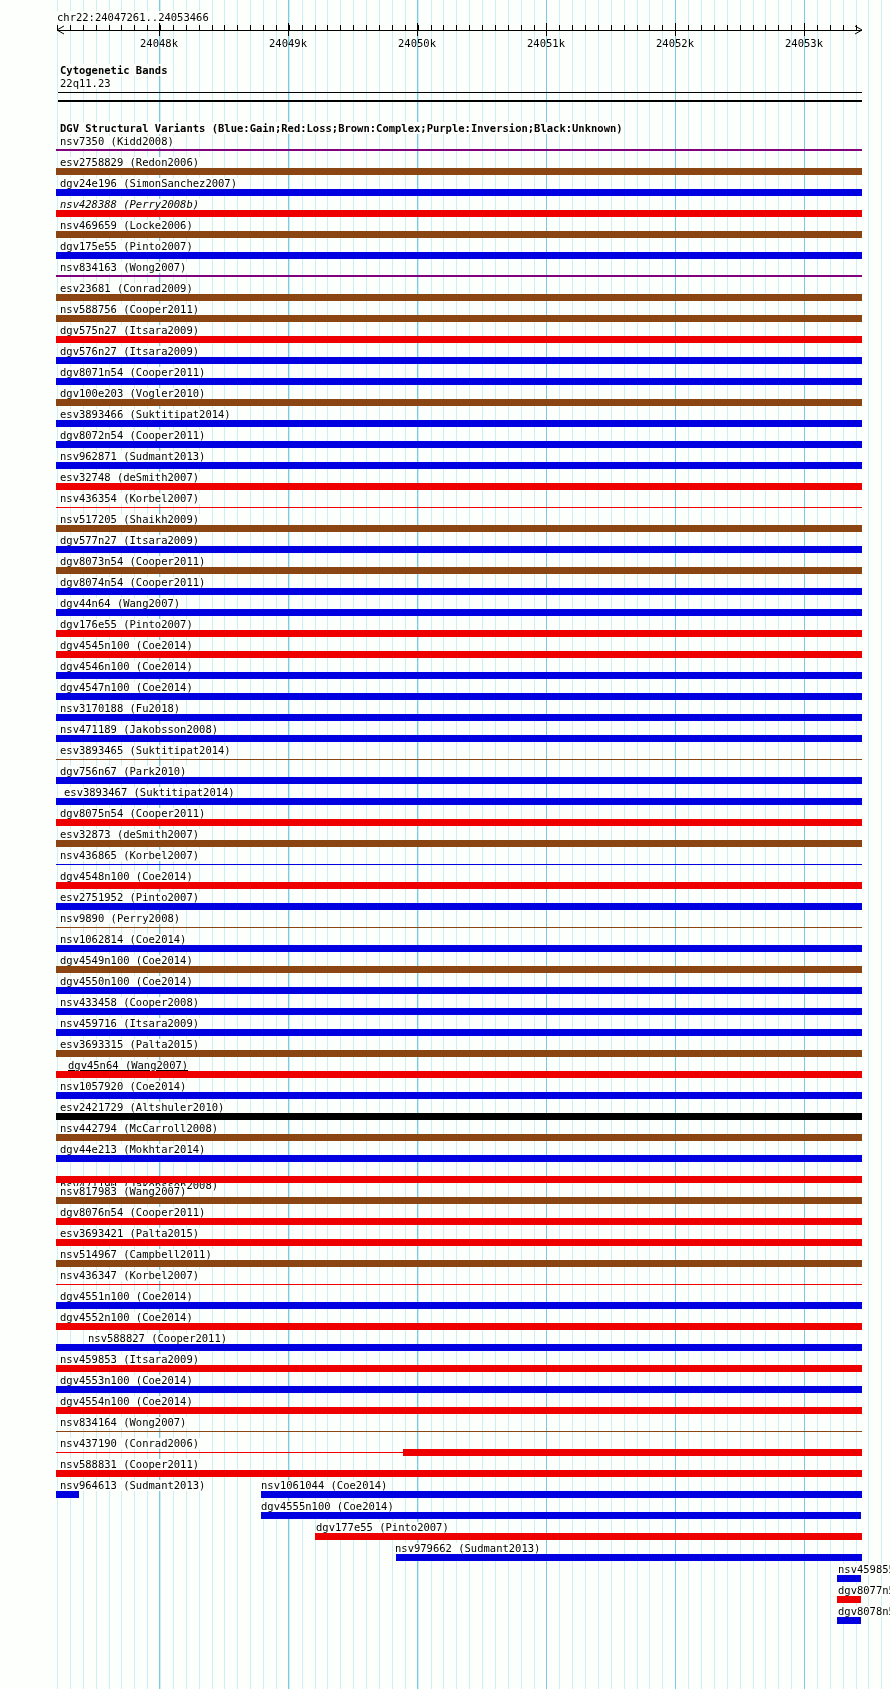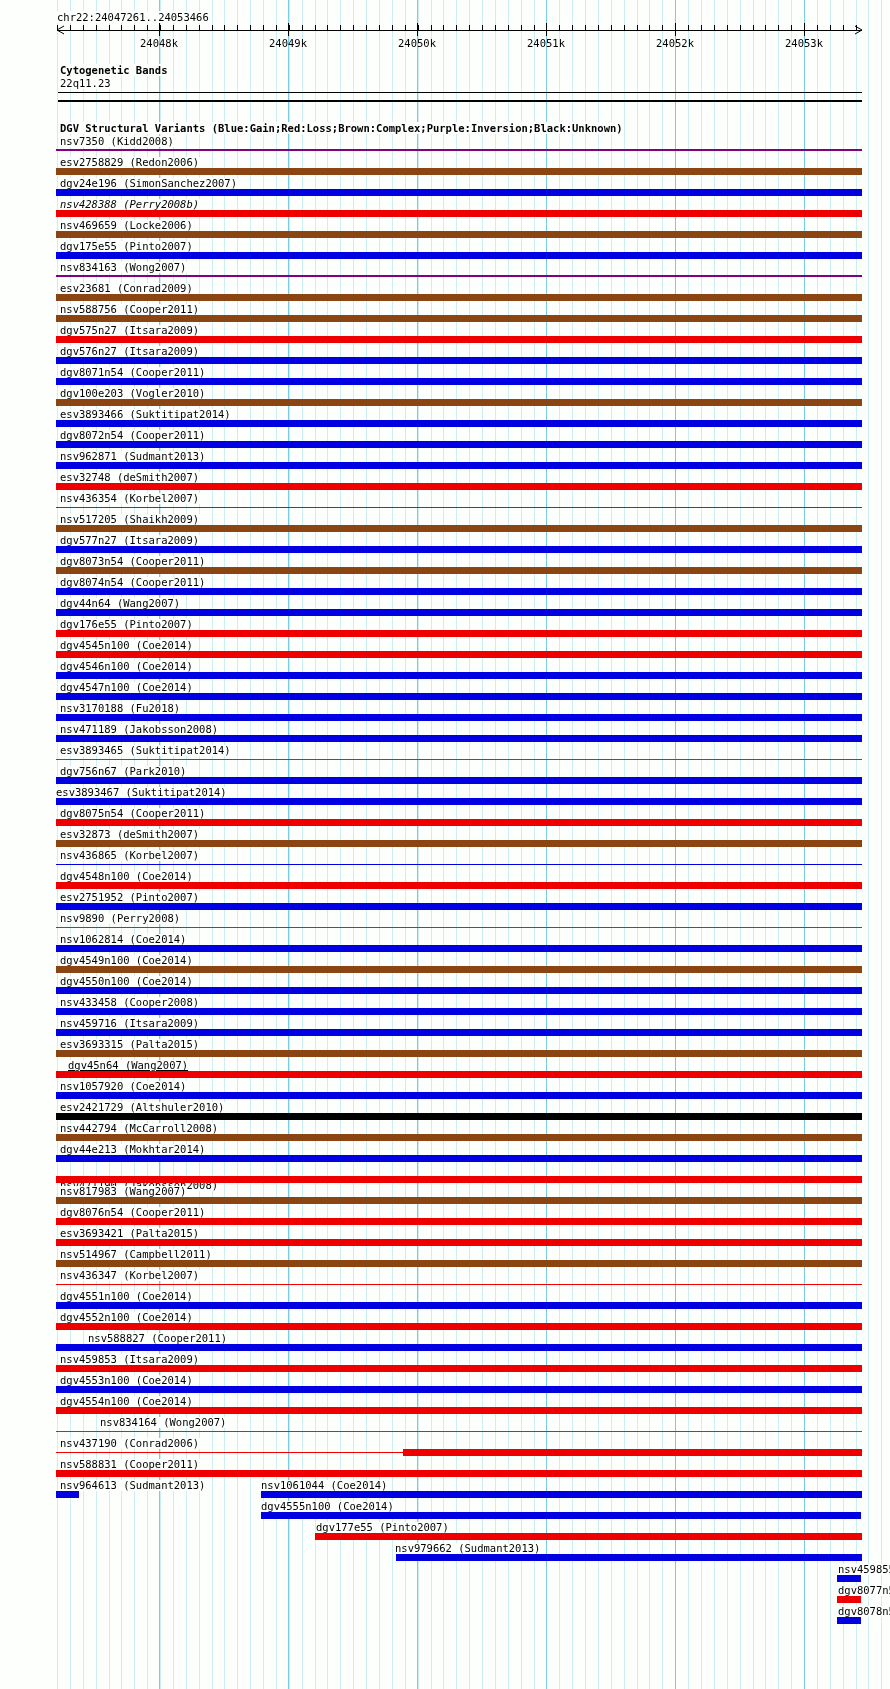--- a/index.html
+++ b/index.html
@@ -188,21 +188,21 @@
     <div class="variant-label" style="left: 60px; top: 682px;">dgv4547n100 (Coe2014)</div>
     <div class="variant-bar" style="left: 56px; width: 806px; top: 693px; height: 7px; background: rgb(0, 0, 224);"></div>
     <div class="variant-label" style="left: 60px; top: 703px;">nsv3170188 (Fu2018)</div>
     <div class="variant-bar" style="left: 56px; width: 806px; top: 714px; height: 7px; background: rgb(0, 0, 224);"></div>
     <div class="variant-label" style="left: 60px; top: 724px;">nsv471189 (Jakobsson2008)</div>
     <div class="variant-bar" style="left: 56px; width: 806px; top: 735px; height: 7px; background: rgb(0, 0, 224);"></div>
     <div class="variant-label" style="left: 60px; top: 745px;">esv3893465 (Suktitipat2014)</div>
     <div class="variant-bar" style="left: 56px; width: 806px; top: 759px; height: 1px; background: rgb(139, 69, 19);"></div>
     <div class="variant-label" style="left: 60px; top: 766px;">dgv756n67 (Park2010)</div>
     <div class="variant-bar" style="left: 56px; width: 806px; top: 777px; height: 7px; background: rgb(0, 0, 224);"></div>
-    <div class="variant-label" style="left: 56px; top: 787px;">esv3893467 (Suktitipat2014)</div>
+    <div class="variant-label" style="left: 64px; top: 787px;">esv3893467 (Suktitipat2014)</div>
     <div class="variant-bar" style="left: 56px; width: 806px; top: 798px; height: 7px; background: rgb(0, 0, 224);"></div>
     <div class="variant-label" style="left: 60px; top: 808px;">dgv8075n54 (Cooper2011)</div>
     <div class="variant-bar" style="left: 56px; width: 806px; top: 819px; height: 7px; background: rgb(238, 0, 0);"></div>
     <div class="variant-label" style="left: 60px; top: 829px;">esv32873 (deSmith2007)</div>
     <div class="variant-bar" style="left: 56px; width: 806px; top: 840px; height: 7px; background: rgb(139, 69, 19);"></div>
     <div class="variant-label" style="left: 60px; top: 850px;">nsv436865 (Korbel2007)</div>
     <div class="variant-bar" style="left: 56px; width: 806px; top: 864px; height: 1px; background: rgb(0, 0, 224);"></div>
     <div class="variant-label" style="left: 60px; top: 871px;">dgv4548n100 (Coe2014)</div>
     <div class="variant-bar" style="left: 56px; width: 806px; top: 882px; height: 7px; background: rgb(238, 0, 0);"></div>
     <div class="variant-label" style="left: 60px; top: 892px;">esv2751952 (Pinto2007)</div>
@@ -248,21 +248,21 @@
     <div class="variant-label" style="left: 60px; top: 1312px;">dgv4552n100 (Coe2014)</div>
     <div class="variant-bar" style="left: 56px; width: 806px; top: 1323px; height: 7px; background: rgb(238, 0, 0);"></div>
     <div class="variant-label" style="left: 60px; top: 1333px; margin-left: 28px;">nsv588827 (Cooper2011)</div>
     <div class="variant-bar" style="left: 56px; width: 806px; top: 1344px; height: 7px; background: rgb(0, 0, 224);"></div>
     <div class="variant-label" style="left: 60px; top: 1354px;">nsv459853 (Itsara2009)</div>
     <div class="variant-bar" style="left: 56px; width: 806px; top: 1365px; height: 7px; background: rgb(238, 0, 0);"></div>
     <div class="variant-label" style="left: 60px; top: 1375px;">dgv4553n100 (Coe2014)</div>
     <div class="variant-bar" style="left: 56px; width: 806px; top: 1386px; height: 7px; background: rgb(0, 0, 224);"></div>
     <div class="variant-label" style="left: 60px; top: 1396px;">dgv4554n100 (Coe2014)</div>
     <div class="variant-bar" style="left: 56px; width: 806px; top: 1407px; height: 7px; background: rgb(238, 0, 0);"></div>
-    <div class="variant-label" style="left: 60px; top: 1417px; margin-left: 40px;">nsv834164 (Wong2007)</div>
+    <div class="variant-label" style="left: 60px; top: 1417px;">nsv834164 (Wong2007)</div>
     <div class="variant-bar" style="left: 56px; width: 806px; top: 1431px; height: 1px; background: rgb(139, 69, 19);"></div>
     <div class="variant-label" style="left: 60px; top: 1438px;">nsv437190 (Conrad2006)</div>
     <div class="variant-bar" style="left: 56px; width: 347px; top: 1452px; height: 1px; background: rgb(238, 0, 0);"></div>
     <div class="variant-bar" style="left: 403px; width: 459px; top: 1449px; height: 7px; background: rgb(238, 0, 0);"></div>
     <div class="variant-label" style="left: 60px; top: 1459px;">nsv588831 (Cooper2011)</div>
     <div class="variant-bar" style="left: 56px; width: 806px; top: 1470px; height: 7px; background: rgb(238, 0, 0);"></div>
     <div class="variant-label" style="left: 60px; top: 1480px;">nsv964613 (Sudmant2013)</div>
     <div class="variant-bar" style="left: 56px; width: 23px; top: 1491px; height: 7px; background: rgb(0, 0, 224);"></div>
     <div class="variant-label" style="left: 261px; top: 1480px;">nsv1061044 (Coe2014)</div>
     <div class="variant-bar" style="left: 261px; width: 601px; top: 1491px; height: 7px; background: rgb(0, 0, 224);"></div>

